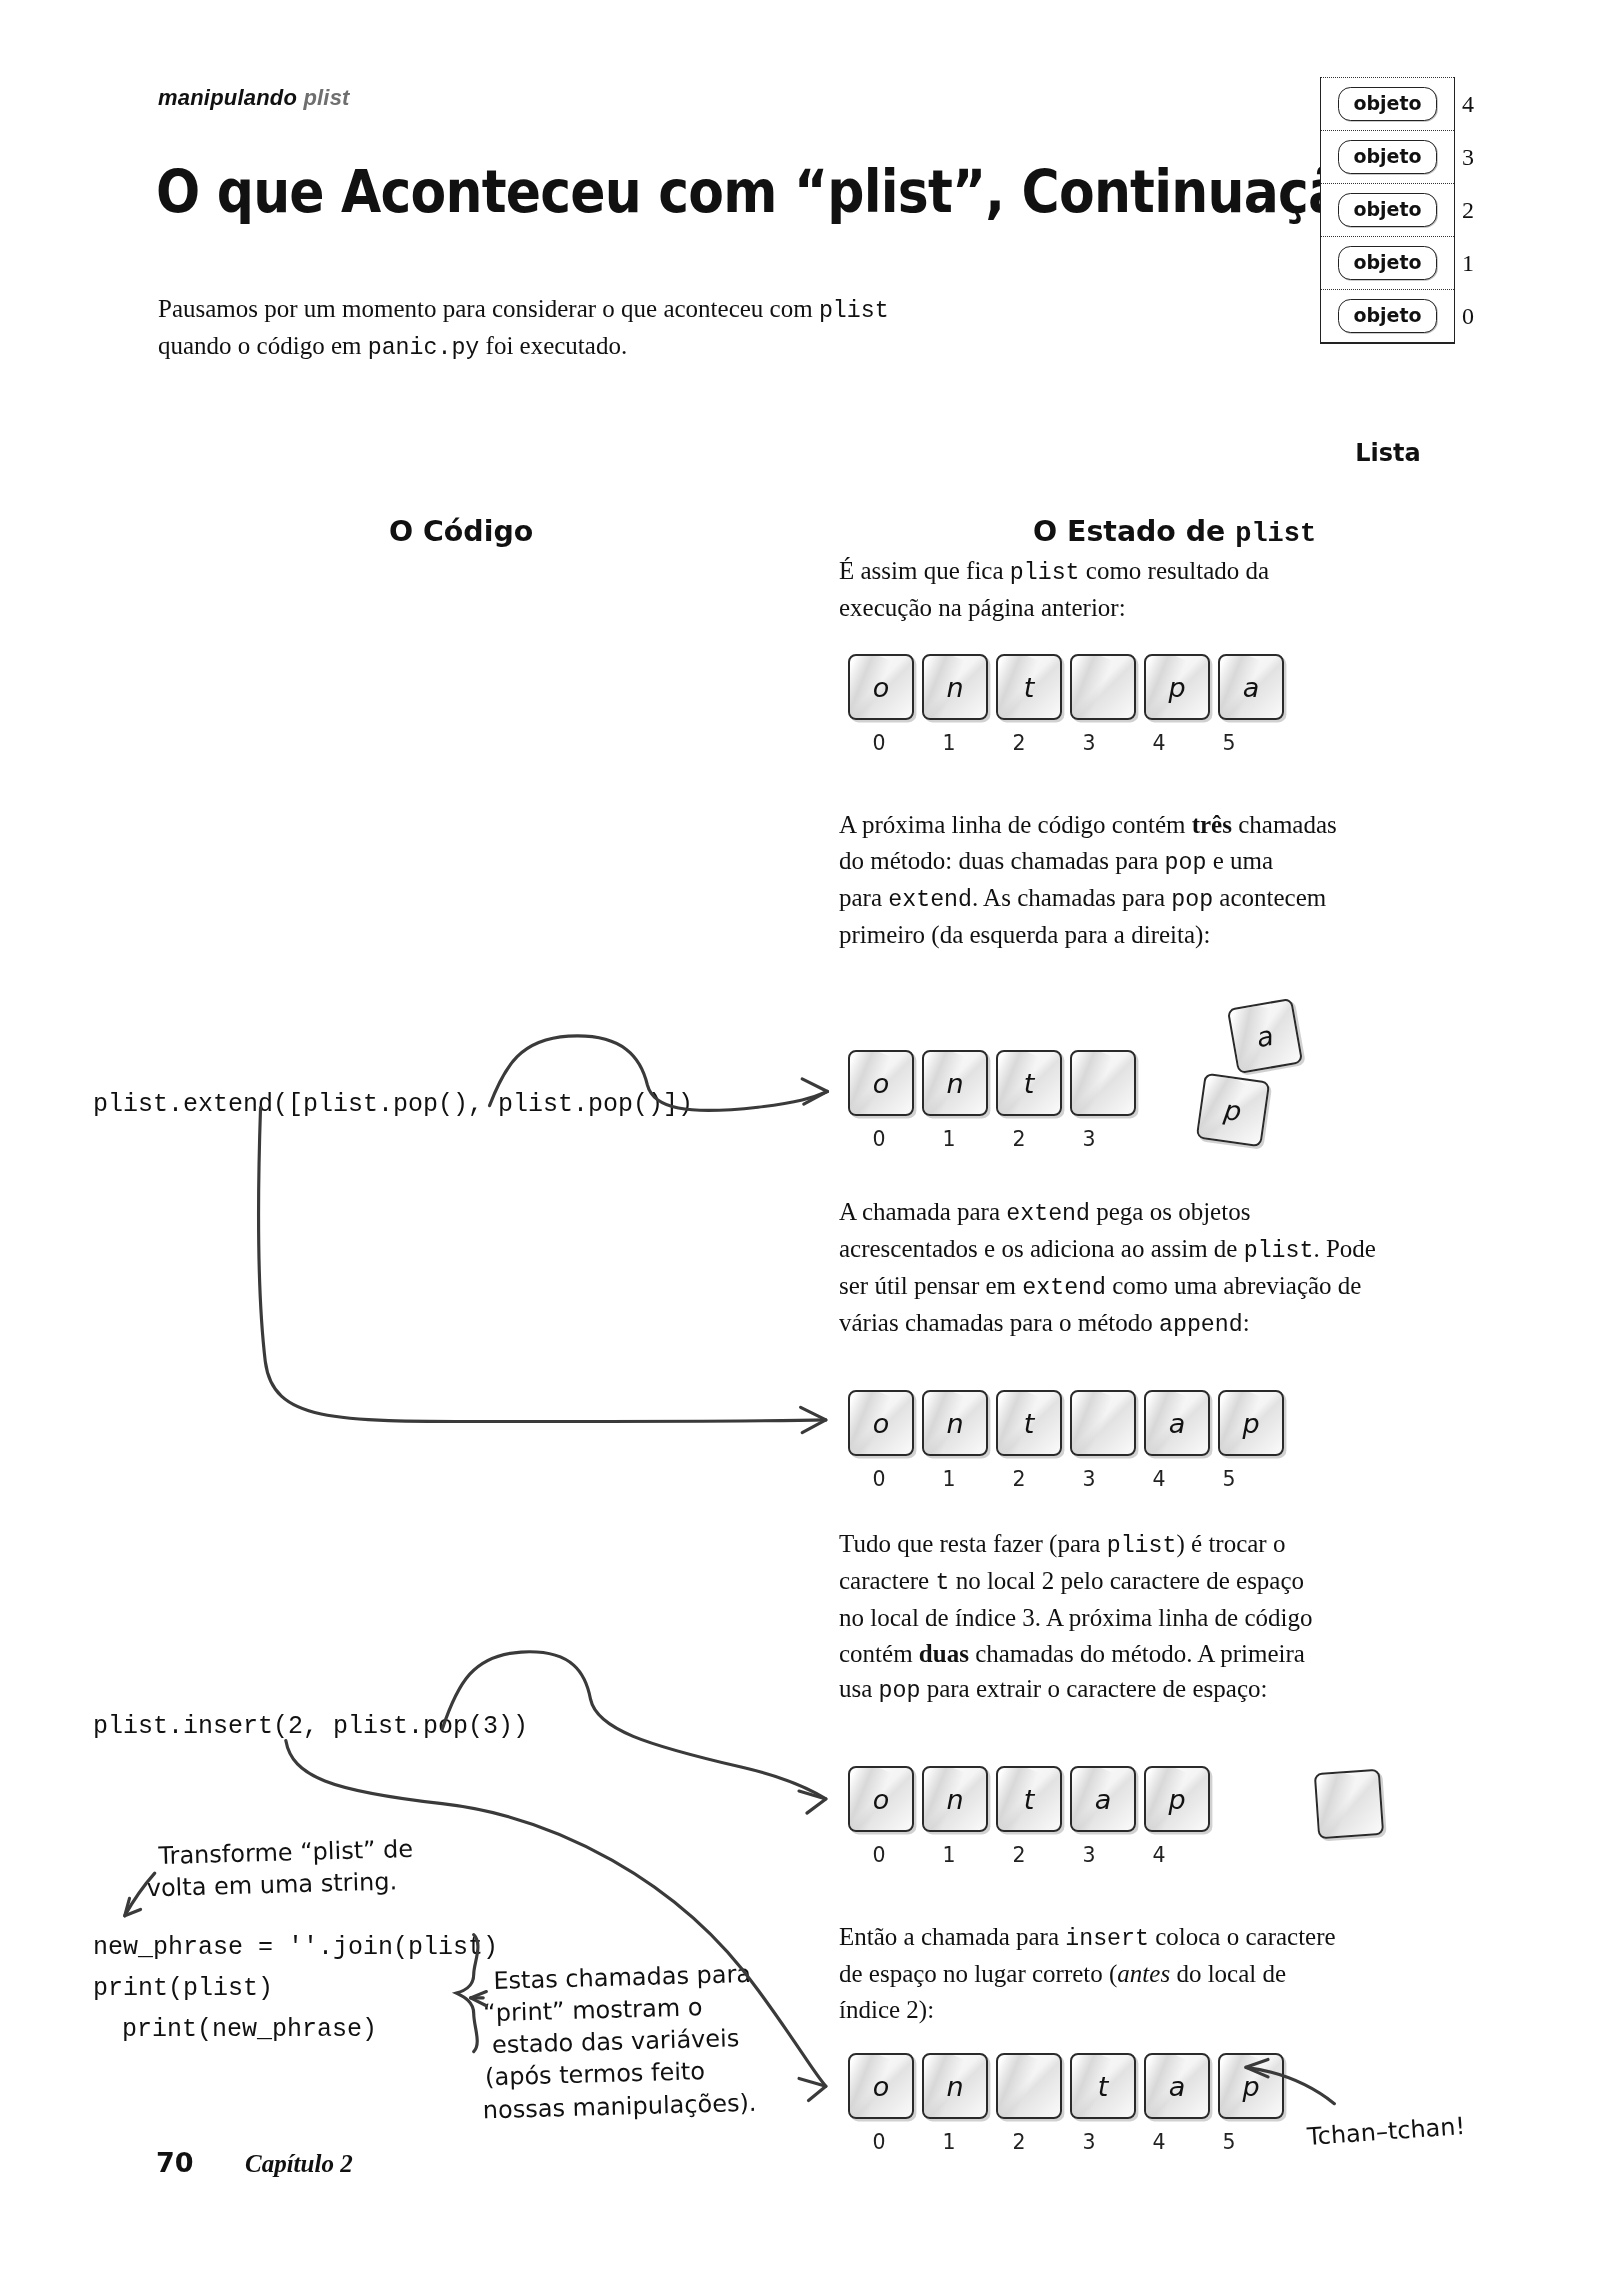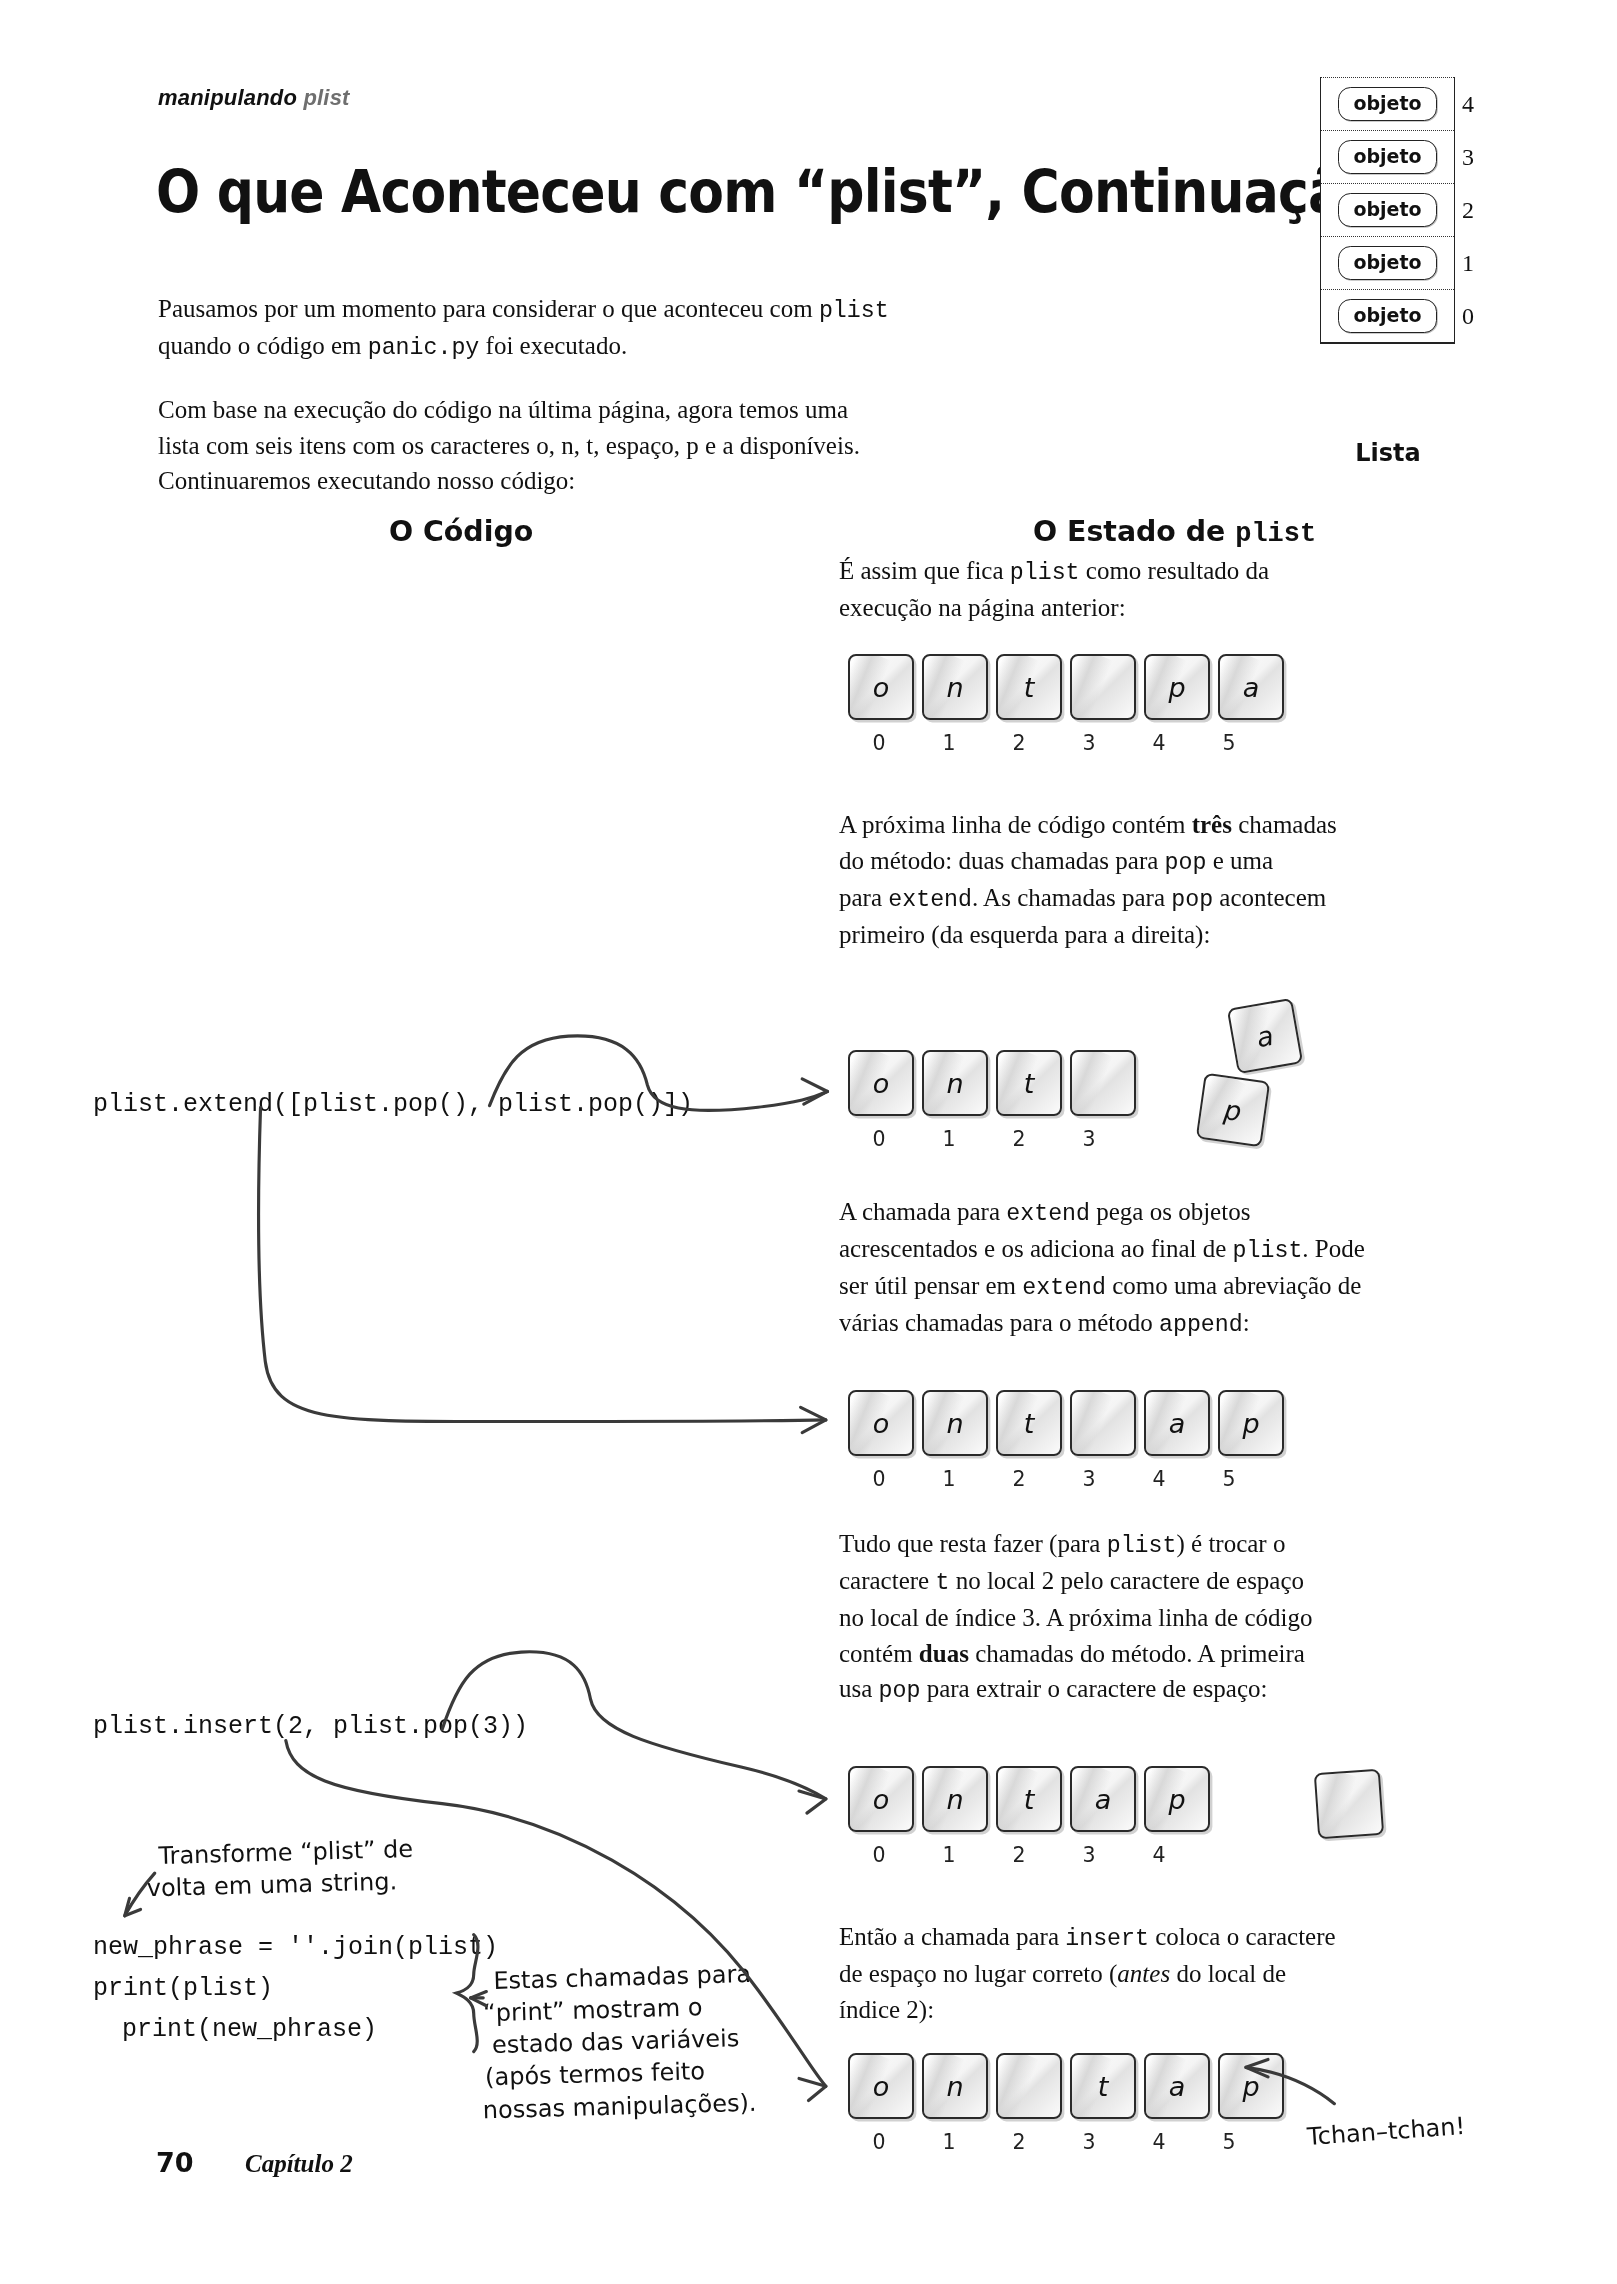--- a/index.html
+++ b/index.html
@@ -189,25 +189,20 @@
     <span>manipulando </span><span class="dim">plist</span>
   </div>
 
   <div class="chapter-title">O que Aconteceu com “plist”, Continuação</div>
 
   <div class="para" style="left:158px; top:291px; width:1074px;">
     <span>Pausamos por um momento para considerar o que aconteceu com </span><span class="mono">plist</span><br>
     <span>quando o código em </span><span class="mono">panic.py</span><span> foi executado.</span>
   </div>
 
-  <div class="para" style="left:158px; top:392px; width:1106px;">
-    <span>Com base na execução do código na última página, agora temos uma</span><br>
-    <span>lista com seis itens com os caracteres o, n, t, espaço, p e a disponíveis.</span><br>
-    <span>Continuaremos executando nosso código:</span>
-  </div>
 
   <div class="list-dots">
     <span>.</span>
       <span>.</span>
       <span>.</span>
   </div>
   <div class="list-diagram">
     <div class="list-box">
       <div class="list-cell">
         <span class="objeto-pill">objeto</span>
@@ -308,21 +303,21 @@
 
   <div class="tile loose" style="left:1232px; top:1003px; transform:rotate(-10deg);">
     <span>a</span>
   </div>
   <div class="tile loose" style="left:1200px; top:1077px; transform:rotate(8deg);">
     <span>p</span>
   </div>
 
   <div class="para" style="left:839px; top:1194px; width:711px;">
     <span>A chamada para </span><span class="mono">extend</span><span> pega os objetos</span><br>
-    <span>acrescentados e os adiciona ao final de </span><span class="mono">plist</span><span>. Pode</span><br>
+    <span>acrescentados e os adiciona ao assim de </span><span class="mono">plist</span><span>. Pode</span><br>
     <span>ser útil pensar em </span><span class="mono">extend</span><span> como uma abreviação de</span><br>
     <span>várias chamadas para o método </span><span class="mono">append</span><span>:</span>
   </div>
 
   <div class="tile-row" style="left:848px; top:1390px;">
     <div class="tiles">
       <div class="tile">
           <span>o</span>
         </div>
       <div class="tile">

